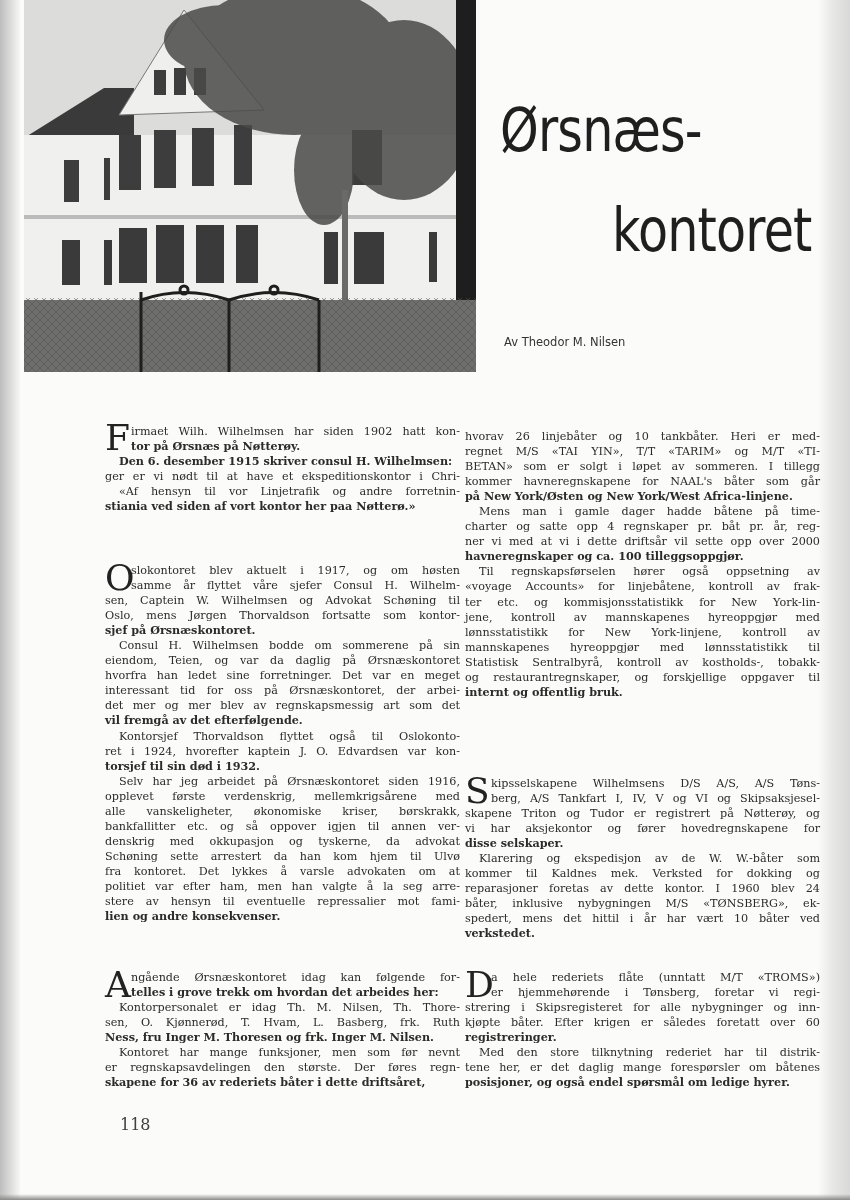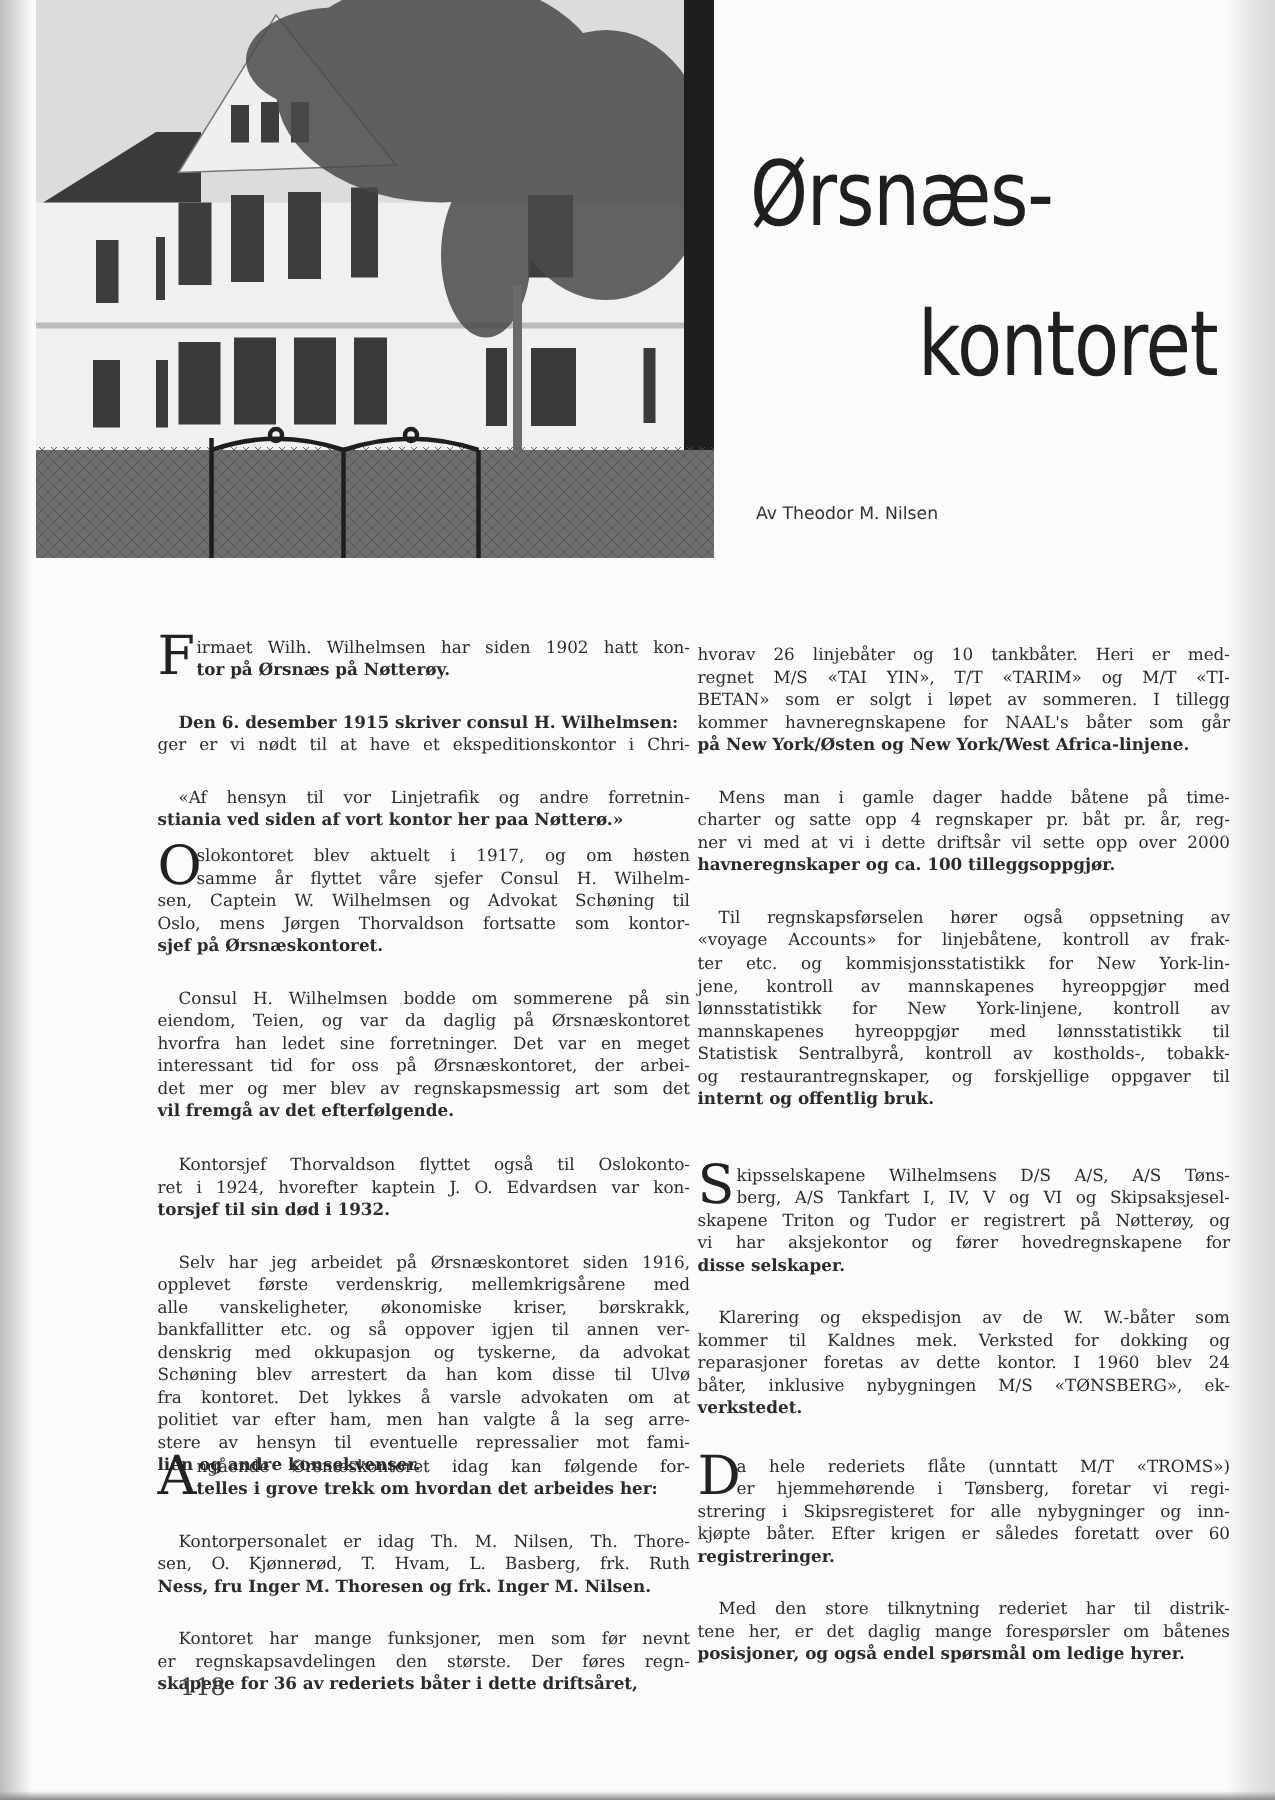--- a/index.html
+++ b/index.html
@@ -41,21 +41,21 @@
     position:absolute; left:504px; top:335px;
     font-family:"DejaVu Sans", sans-serif; font-size:11.5px; color:#333;
   }
 
   
   .col { position:absolute; width:355px; font-size:11.2px; line-height:15.05px; color:#2b2b2b; }
   .col-left { left:105px; }
   .col-right { left:465px; }
   .line { white-space:nowrap; text-align:justify; text-align-last:justify; height:15.05px; }
   .line.last { text-align-last:left;font-weight:bold; }
-  .line.indent { padding-left:14px;margin-top:20px; }
+  .line.indent { padding-left:14px; }
   .line.drop-in { padding-left:26px; }
   .para { position:absolute; left:0; width:355px; }
   .dropcap {
     position:absolute; left:0; font-family:"DejaVu Serif", serif; font-weight:normal;
     font-size:36px; line-height:36px; color:#222;
   }
   .pagenum { position:absolute; left:120px; top:1115px; font-size:16px; color:#404040; }
 </style>
 </head>
 <body>
@@ -161,21 +161,21 @@
         <div class="line">det mer og mer blev av regnskapsmessig art som det</div>
         <div class="line last">vil fremgå av det efterfølgende.</div>
         <div class="line indent">Kontorsjef Thorvaldson flyttet også til Oslokonto-</div>
         <div class="line">ret i 1924, hvorefter kaptein J. O. Edvardsen var kon-</div>
         <div class="line last">torsjef til sin død i 1932.</div>
         <div class="line indent">Selv har jeg arbeidet på Ørsnæskontoret siden 1916,</div>
         <div class="line">opplevet første verdenskrig, mellemkrigsårene med</div>
         <div class="line">alle vanskeligheter, økonomiske kriser, børskrakk,</div>
         <div class="line">bankfallitter etc. og så oppover igjen til annen ver-</div>
         <div class="line">denskrig med okkupasjon og tyskerne, da advokat</div>
-        <div class="line">Schøning blev arrestert da han kom disse til Ulvø</div>
+        <div class="line">Schøning sette arrestert da han kom hjem til Ulvø</div>
         <div class="line">fra kontoret. Det lykkes å varsle advokaten om at</div>
         <div class="line">politiet var efter ham, men han valgte å la seg arre-</div>
         <div class="line">stere av hensyn til eventuelle repressalier mot fami-</div>
         <div class="line last">lien og andre konsekvenser.</div>
       </div>
   </div>
   <div class="para" style="top:970px;">
     <span class="dropcap" style="top:-3px;">A</span>
     <div id="lp3">
         <div class="line drop-in">ngående Ørsnæskontoret idag kan følgende for-</div>
@@ -218,20 +218,21 @@
     <div id="rp2">
         <div class="line drop-in">kipsselskapene Wilhelmsens D/S A/S, A/S Tøns-</div>
         <div class="line drop-in">berg, A/S Tankfart I, IV, V og VI og Skipsaksjesel-</div>
         <div class="line">skapene Triton og Tudor er registrert på Nøtterøy, og</div>
         <div class="line">vi har aksjekontor og fører hovedregnskapene for</div>
         <div class="line last">disse selskaper.</div>
         <div class="line indent">Klarering og ekspedisjon av de W. W.-båter som</div>
         <div class="line">kommer til Kaldnes mek. Verksted for dokking og</div>
         <div class="line">reparasjoner foretas av dette kontor. I 1960 blev 24</div>
         <div class="line">båter, inklusive nybygningen M/S «TØNSBERG», ek-</div>
+        <div class="line">spedert, mens det hittil i år har vært 10 båter ved</div>
         <div class="line last">verkstedet.</div>
       </div>
   </div>
   <div class="para" style="top:970px;">
     <span class="dropcap" style="top:-3px;">D</span>
     <div id="rp3">
         <div class="line drop-in">a hele rederiets flåte (unntatt M/T «TROMS»)</div>
         <div class="line drop-in">er hjemmehørende i Tønsberg, foretar vi regi-</div>
         <div class="line">strering i Skipsregisteret for alle nybygninger og inn-</div>
         <div class="line">kjøpte båter. Efter krigen er således foretatt over 60</div>

